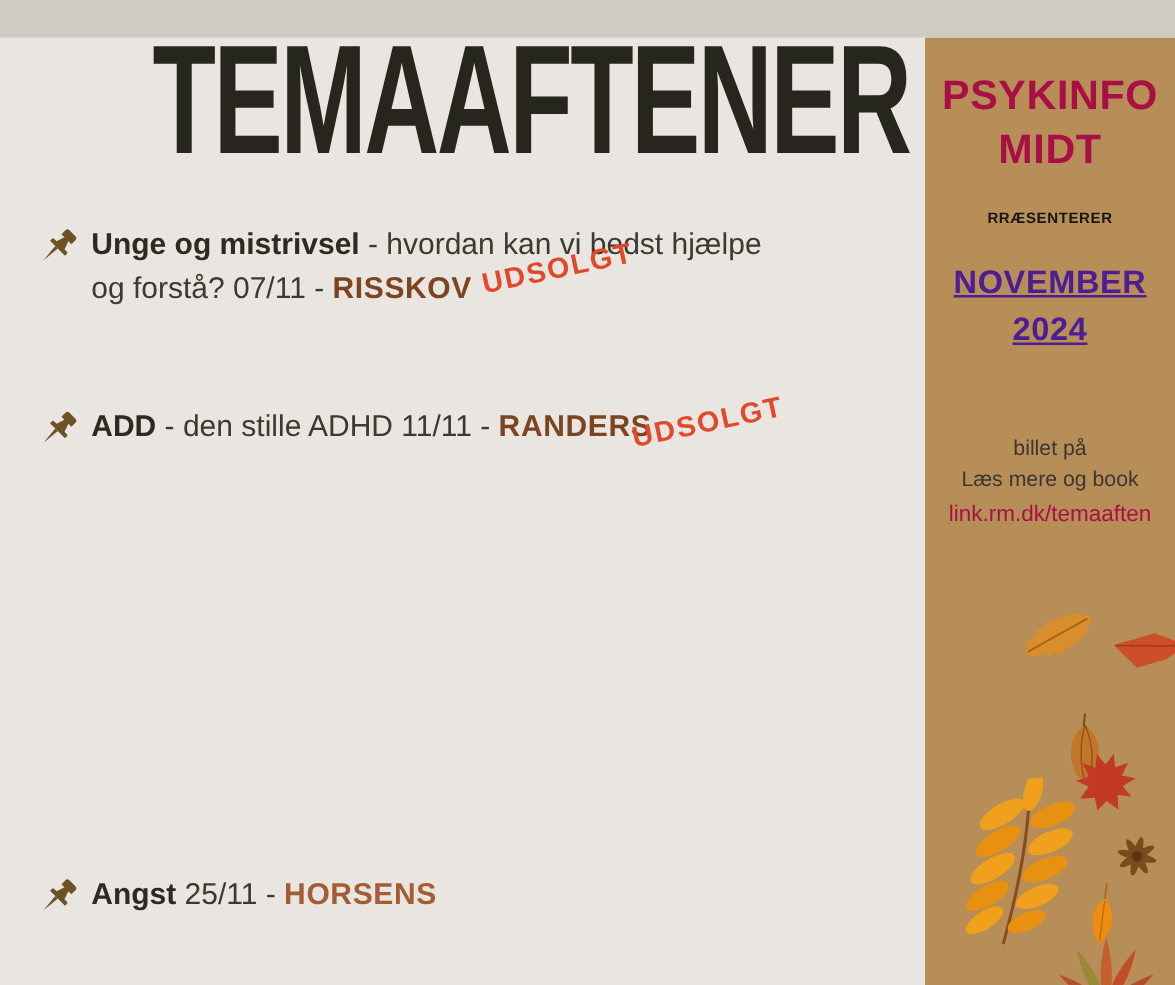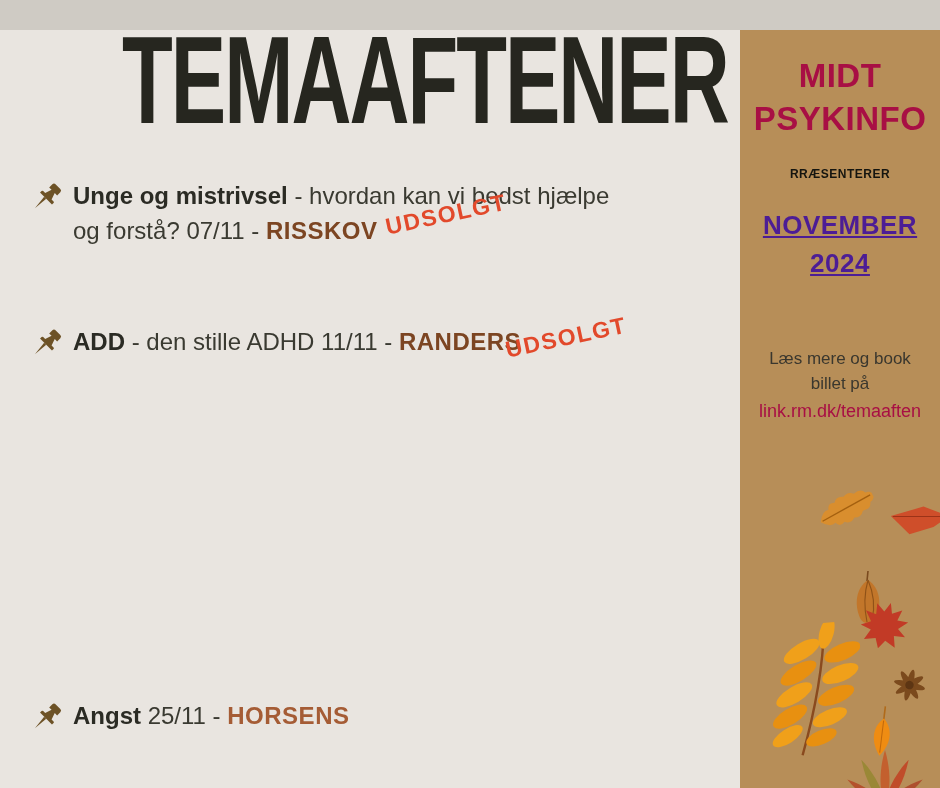--- a/index.html
+++ b/index.html
@@ -97,31 +97,31 @@
           </svg>
       </span>
       <div class="etext">
         <div><span class="b">Angst</span><span> 25/11 - </span><span class="city rust">HORSENS</span></div>
       </div>
     </div>
   </div>
 
   <aside class="sidebar">
     <div class="brand">
+      <div>PSYKINFO</div>
       <div>MIDT</div>
-      <div>PSYKINFO</div>
     </div>
     <div class="presents">RRÆSENTERER</div>
     <div class="month">
       <div>NOVEMBER</div>
       <div>2024</div>
     </div>
     <div class="cta">
+      <div>billet på</div>
       <div>Læs mere og book</div>
-      <div>billet på</div>
     </div>
     <div class="linkline">link.rm.dk/temaaften</div>
 
     <span class="leaf" style="left:76px;top:462px;transform:rotate(-28deg)">
       <svg width="64" height="32" viewBox="0 0 60 30">
         <path d="M2 15 Q8 6 14 8 Q16 2 22 5 Q26 0 32 4 Q38 1 42 6 Q50 4 52 10 Q58 11 57 15 Q58 19 52 20 Q50 26 42 24 Q38 29 32 26 Q26 30 22 25 Q16 28 14 22 Q8 24 2 15 Z" fill="#d98e2e"></path>
         <path d="M4 15 L55 14" stroke="#a4600f" stroke-width="1.3" fill="none"></path>
       </svg>
     </span>
     <span class="leaf" style="left:150px;top:474px;transform:rotate(12deg)">

